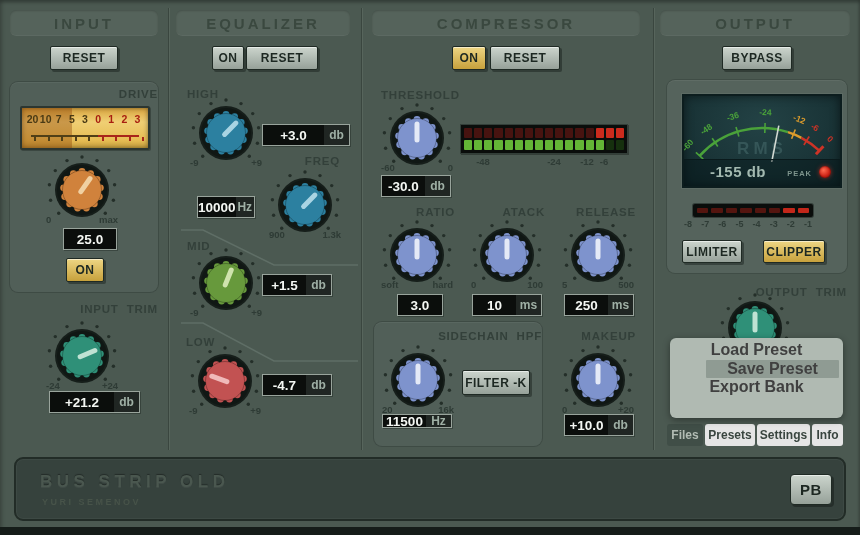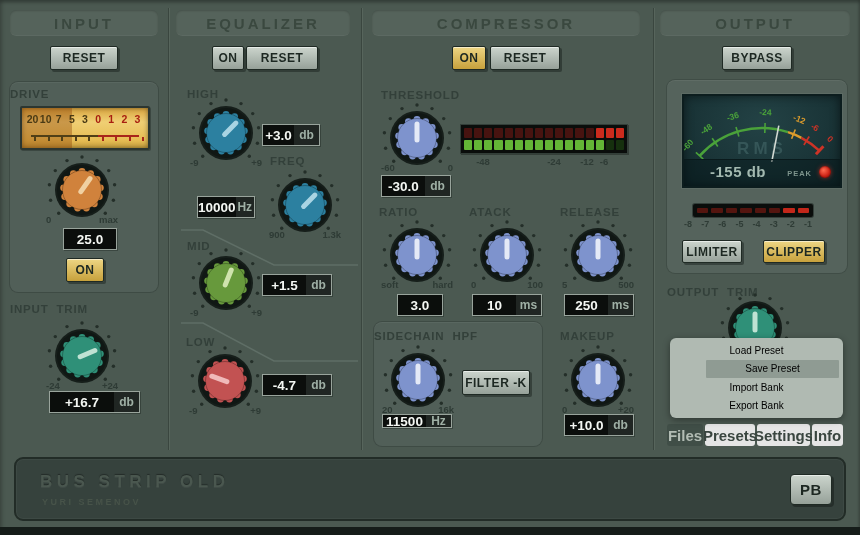--- a/index.html
+++ b/index.html
@@ -9,21 +9,21 @@
   .pill{position:absolute;height:26px;background:#55635b;border-radius:6px;color:#3a483f;
         font-weight:bold;font-size:15px;letter-spacing:3px;display:flex;align-items:center;justify-content:center;
         box-shadow:inset 0 1px 2px rgba(0,0,0,.18), inset 0 -1px 0 rgba(255,255,255,.05);}
   .btn{position:absolute;display:flex;align-items:center;justify-content:center;font-weight:bold;font-size:12px;
        color:#1d2822;background:linear-gradient(#ccd5cd,#96a199);border:1px solid #1f2a24;border-radius:2px;
        box-shadow:2px 2px 0 rgba(10,16,13,.38), inset 0 1px 0 rgba(255,255,255,.55);letter-spacing:.5px;cursor:pointer;}
   .btn.gold{background:linear-gradient(#eed684,#c7a13c);}
   .panel{position:absolute;background:#515f58;border-radius:8px;
          box-shadow:inset 0 1px 0 rgba(255,255,255,.05), 0 0 0 1px rgba(40,50,45,.35);}
   .label{position:absolute;font-weight:bold;font-size:11.5px;color:#33403a;letter-spacing:.8px;word-spacing:4px;}
-  .label.c{text-align:left;}
+  .label.c{text-align:right;}
   .vbox{position:absolute;display:flex;background:#0b0e0c;border:1px solid #99a49c;box-sizing:border-box;
         box-shadow:1px 1px 0 rgba(10,16,13,.3);}
   .vbox .val{flex:1;color:#f4f7f3;font-weight:bold;font-size:13.5px;display:flex;align-items:center;justify-content:center;}
   .vbox .unit{width:25px;background:#202623;color:#9fb0a5;font-weight:bold;font-size:12px;display:flex;align-items:center;justify-content:center;}
   .knob{position:absolute;width:76px;height:76px;}
   .knob .mm{position:absolute;bottom:5px;font-size:9.5px;font-weight:bold;color:#2e3b35;}
   .knob .mm.min{left:2px;} .knob .mm.max{right:2px;}
   .vdiv{position:absolute;top:8px;height:442px;width:0;border-left:1px solid #3a463f;border-right:1px solid #57655c;}
   
   .dmeter{position:absolute;border:2px solid #2c3631;border-radius:2px;overflow:hidden;
@@ -53,24 +53,24 @@
           background:radial-gradient(circle at 38% 35%, #ff6a50, #cf2517 55%, #8e130c);box-shadow:0 0 4px rgba(255,60,40,.5), inset 0 0 2px #500;}
   .minimeter{position:absolute;background:#0a0d0b;border-radius:2px;display:flex;gap:3px;padding:4px;box-sizing:border-box;
              box-shadow:0 0 0 1px rgba(30,40,35,.6);}
   .minimeter i{flex:1;border-radius:1px;background:#54150f;}
   .minimeter i.on{background:#c2271a;}
   .minilabels{position:absolute;display:flex;justify-content:space-between;font-size:9px;font-weight:bold;color:#2f3c36;}
   
   .menu{position:absolute;left:670px;top:338px;width:173px;height:80px;background:#b0bab2;border-radius:6px;
         box-shadow:0 2px 7px rgba(0,0,0,.4);padding:3px 0;box-sizing:border-box;z-index:6;}
   .menu .mi{height:18.5px;margin:0 4px;display:flex;align-items:center;justify-content:center;
-            font-size:10px;font-weight:normal;color:#000000;border-radius:1px;cursor:pointer;}
+            font-size:16px;font-weight:bold;color:#404040;border-radius:1px;cursor:pointer;}
   .menu .mi.sel{background:#8f9b93;margin-left:36px;}
   .tab{position:absolute;top:424px;height:22px;display:flex;align-items:center;justify-content:center;
-       font-size:15px;font-weight:bold;border-radius:3px;cursor:pointer;}
+       font-size:12px;font-weight:bold;border-radius:3px;cursor:pointer;}
   .tab.active{background:#404e47;color:#b2bcb4;}
   .tab.inactive{background:#e5e5e5;color:#39453f;}
   
   .footer{position:absolute;left:14px;top:457px;width:832px;height:64px;background:#36423d;border:2px solid #222c27;
           border-radius:9px;box-sizing:border-box;box-shadow:inset 0 0 0 1px rgba(255,255,255,.04);}
   .f-title{position:absolute;left:24px;top:13px;font-size:17px;font-weight:bold;letter-spacing:4.5px;color:#4a574f;
            text-shadow:0 1px 0 rgba(255,255,255,.05), 0 -1px 1px rgba(0,0,0,.35);}
   .f-author{position:absolute;left:26px;top:38px;font-size:9px;font-weight:bold;letter-spacing:2.5px;color:#475349;}
   .pb{position:absolute;left:774px;top:15px;width:40px;height:29px;font-size:15px;border-radius:4px;}
   .bstrip{position:absolute;left:0;top:527px;width:860px;height:8px;background:#151c19;}
@@ -192,21 +192,21 @@
         <circle cx="19.6" cy="33.8" r="3.4" fill="#2f9078"></circle>
         <circle cx="22.8" cy="25.5" r="3.4" fill="#2f9078"></circle>
         <circle cx="29.4" cy="19.6" r="3.4" fill="#2f9078"></circle>
         <circle cx="38" cy="36" r="19.5" fill="#2f9078"></circle>
         <circle cx="38" cy="36" r="19.5" fill="none" stroke="rgba(0,0,0,0.28)" stroke-width="1"></circle>
         <g transform="rotate(67 38 36)">
           <line x1="38" y1="38" x2="38" y2="22" stroke="#bfe2d3" stroke-width="5" stroke-linecap="round"></line>
         </g>
       </svg><span class="mm min">-24</span><span class="mm max">+24</span></div>
   <div class="vbox" style="left:49px;top:391px;width:91px;height:22px;">
-    <span class="val">+16.7</span>
+    <span class="val">+21.2</span>
     <span class="unit">db</span>
   </div>
 
   <div class="btn" style="left:212px;top:46px;width:30px;height:22px;">ON</div>
   <div class="btn" style="left:246px;top:46px;width:70px;height:22px;">RESET</div>
 
   <div class="label" style="left:187px;top:88px;">HIGH</div>
   <div class="knob" style="left:188px;top:97px;"><svg width="76" height="76" viewBox="0 0 76 76">
         <circle cx="14.7" cy="59.3" r="1.7" fill="#242f29"></circle>
         <circle cx="6.6" cy="46.2" r="1.7" fill="#242f29"></circle>
@@ -233,21 +233,21 @@
         <circle cx="20.7" cy="42.6" r="3.4" fill="#2c80a0"></circle>
         <circle cx="19.6" cy="33.8" r="3.4" fill="#2c80a0"></circle>
         <circle cx="22.8" cy="25.5" r="3.4" fill="#2c80a0"></circle>
         <circle cx="29.4" cy="19.6" r="3.4" fill="#2c80a0"></circle>
         <circle cx="38" cy="36" r="19.5" fill="#2c80a0"></circle>
         <circle cx="38" cy="36" r="19.5" fill="none" stroke="rgba(0,0,0,0.28)" stroke-width="1"></circle>
         <g transform="rotate(45 38 36)">
           <line x1="38" y1="38" x2="38" y2="22" stroke="#a9d4e3" stroke-width="5" stroke-linecap="round"></line>
         </g>
       </svg><span class="mm min">-9</span><span class="mm max">+9</span></div>
-  <div class="vbox" style="left:262px;top:124px;width:58px;height:22px;">
+  <div class="vbox" style="left:262px;top:124px;width:88px;height:22px;">
     <span class="val">+3.0</span>
     <span class="unit">db</span>
   </div>
 
   <div class="label c" style="left:270px;top:155px;width:70px;">FREQ</div>
   <div class="knob" style="left:267px;top:169px;"><svg width="76" height="76" viewBox="0 0 76 76">
         <circle cx="14.7" cy="59.3" r="1.7" fill="#242f29"></circle>
         <circle cx="6.6" cy="46.2" r="1.7" fill="#242f29"></circle>
         <circle cx="5.4" cy="30.8" r="1.7" fill="#242f29"></circle>
         <circle cx="11.3" cy="16.6" r="1.7" fill="#242f29"></circle>
@@ -726,21 +726,20 @@
         <circle cx="38" cy="36" r="19.5" fill="#2f9078"></circle>
         <circle cx="38" cy="36" r="19.5" fill="none" stroke="rgba(0,0,0,0.28)" stroke-width="1"></circle>
         <g transform="rotate(0 38 36)">
           <line x1="38" y1="38" x2="38" y2="22" stroke="#bfe2d3" stroke-width="5" stroke-linecap="round"></line>
         </g>
       </svg><span class="mm min"></span><span class="mm max"></span></div>
 
   <div class="menu" id="presetMenu">
       <div class="mi">Load Preset</div>
       <div class="mi sel">Save Preset</div>
-      <div class="mi">Import Bank</div>
       <div class="mi">Export Bank</div>
     </div>
   <div id="tabBar">
       <div class="tab active" style="left: 667px; width: 36px;">Files</div>
       <div class="tab inactive" style="left: 705px; width: 50px;">Presets</div>
       <div class="tab inactive" style="left: 757px; width: 53px;">Settings</div>
       <div class="tab inactive" style="left: 812px; width: 31px;">Info</div>
     </div>
 
   <div class="footer">

